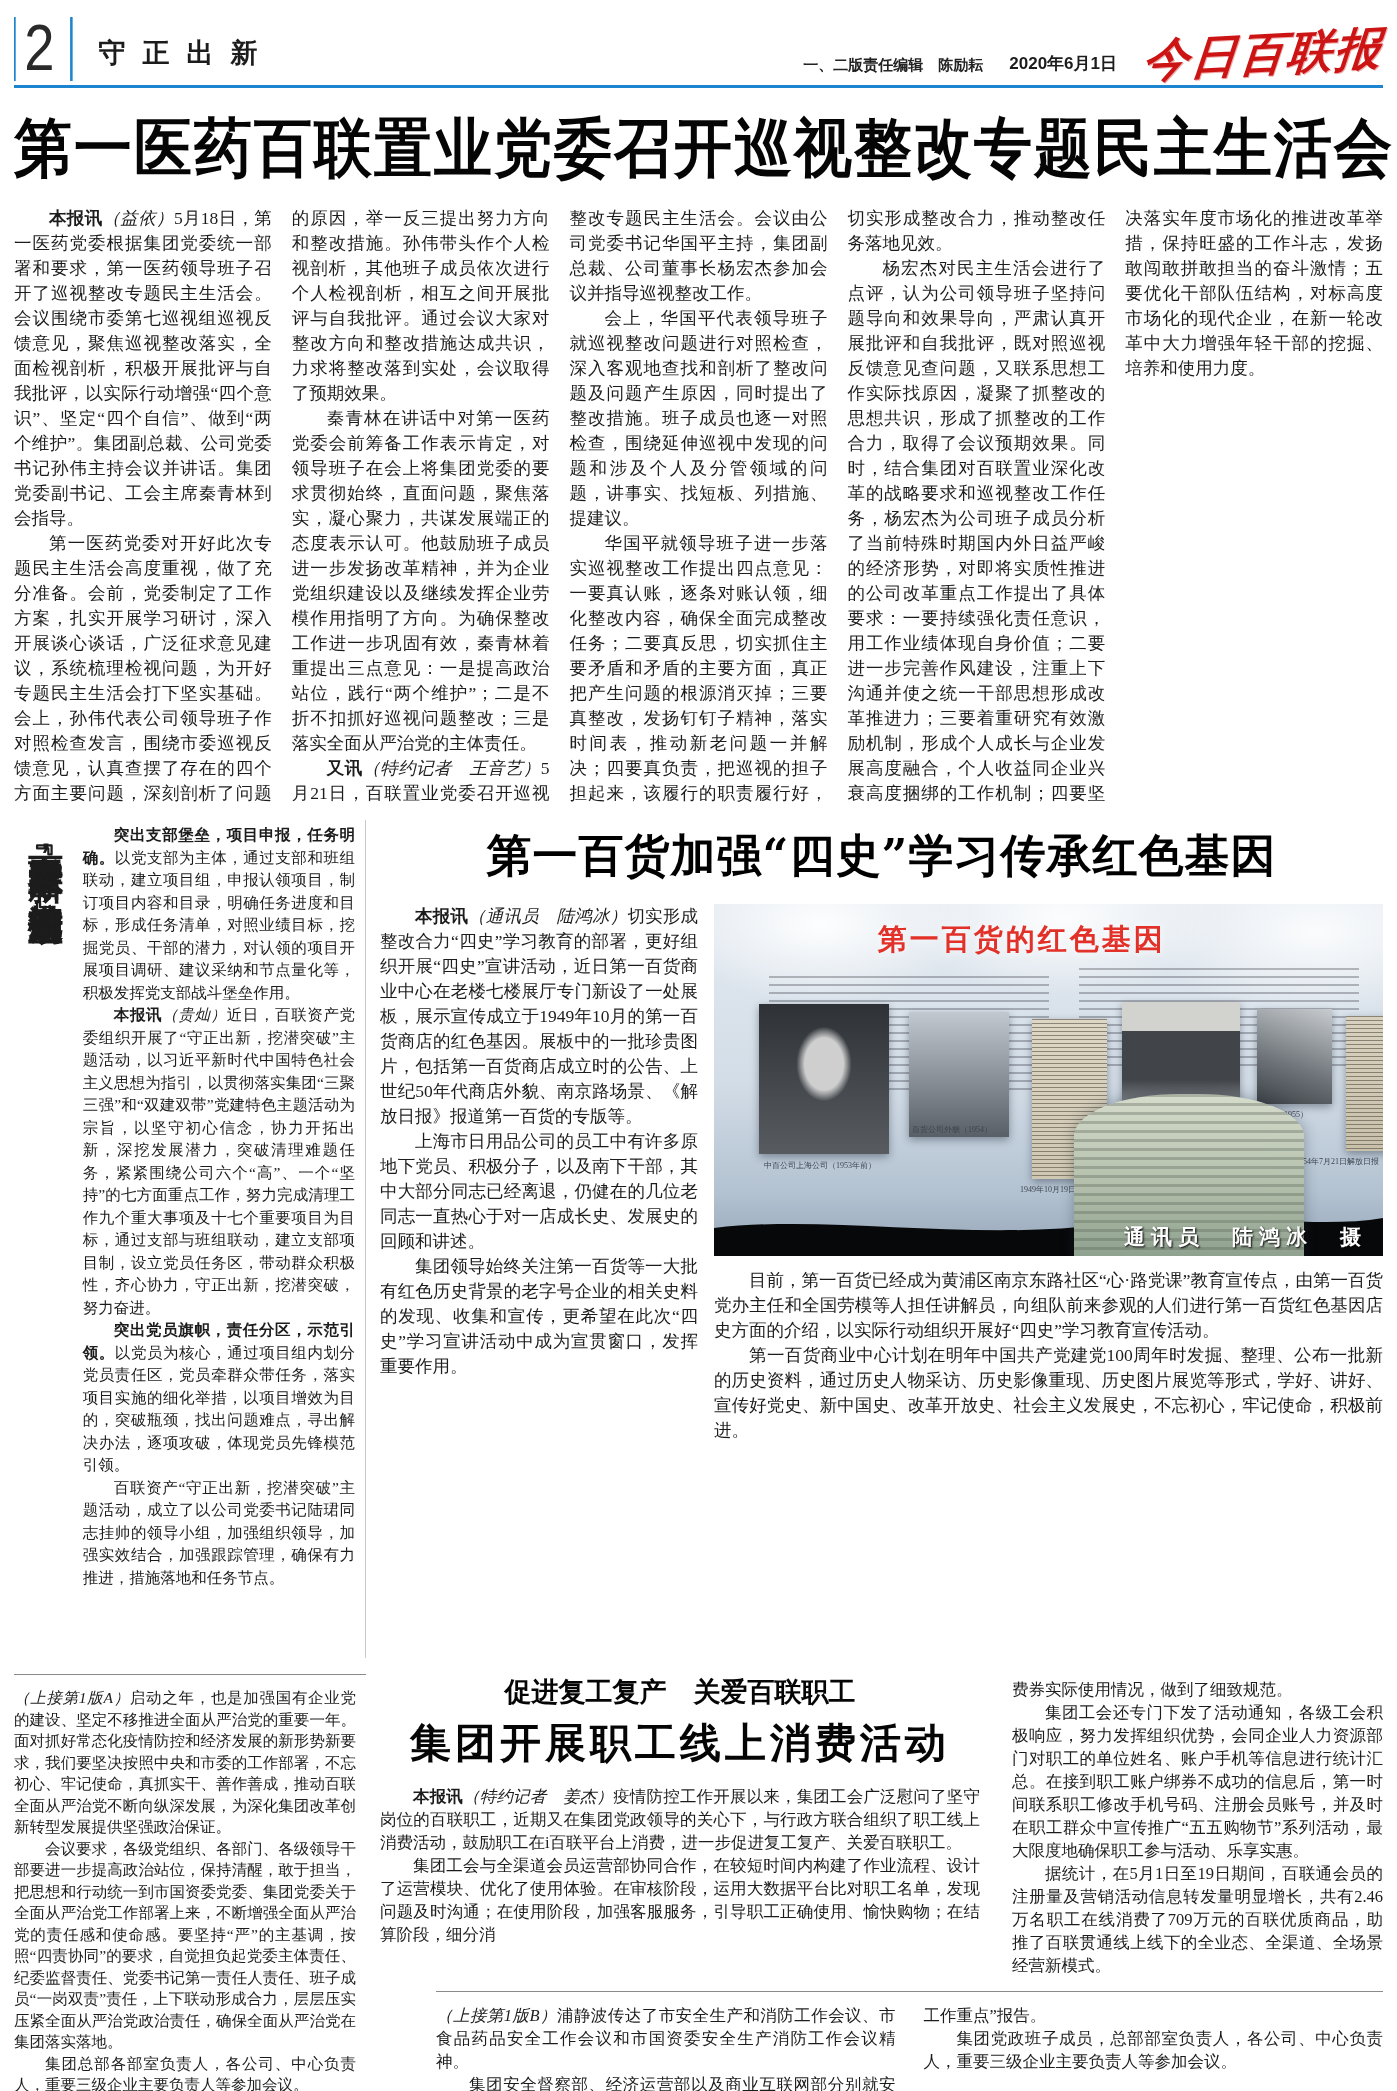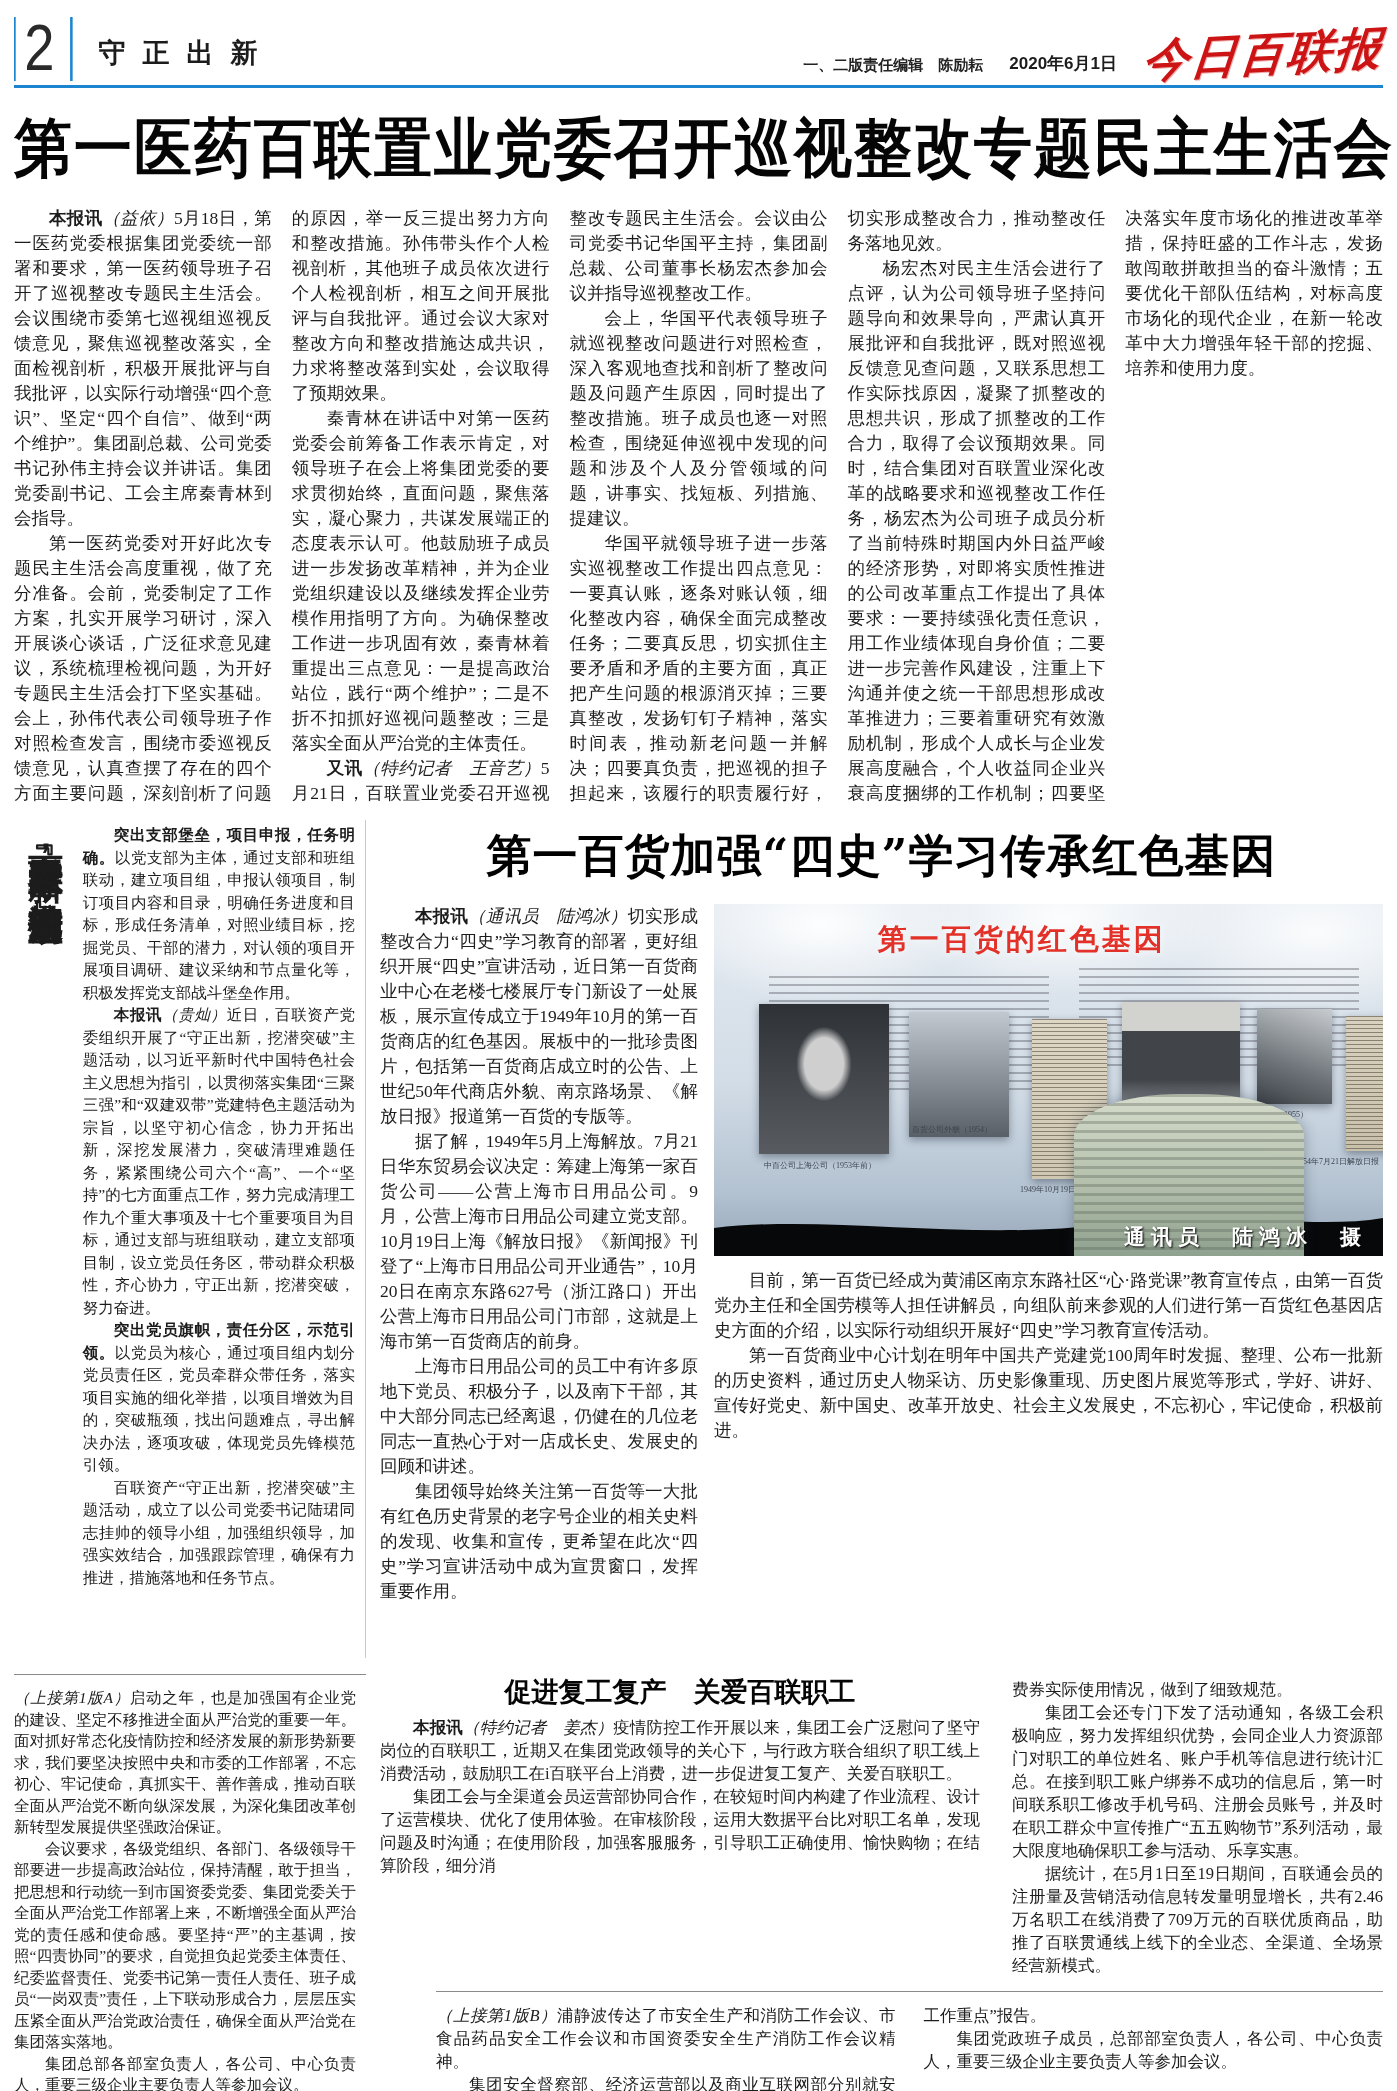--- a/index.html
+++ b/index.html
@@ -162,21 +162,20 @@
         </div>
     </aside>
 
     <section class="sishi">
       <h2 class="sishi-headline">第一百货加强“四史”学习传承红色基因</h2>
       <div class="sishi-cols">
         <div class="sishi-left art">
 
             <p class="para"><b class="lede">本报讯</b><i class="kai">（通讯员　陆鸿冰）</i><span>切实形成整改合力“四史”学习教育的部署，更好组织开展“四史”宣讲活动，近日第一百货商业中心在老楼七楼展厅专门新设了一处展板，展示宣传成立于1949年10月的第一百货商店的红色基因。展板中的一批珍贵图片，包括第一百货商店成立时的公告、上世纪50年代商店外貌、南京路场景、《解放日报》报道第一百货的专版等。</span></p>
 
-            <p class="para"><b class="lede"></b><i class="kai"></i><span>据了解，1949年5月上海解放。7月21日华东贸易会议决定：筹建上海第一家百货公司——公营上海市日用品公司。9月，公营上海市日用品公司建立党支部。10月19日上海《解放日报》《新闻报》刊登了“上海市日用品公司开业通告”，10月20日在南京东路627号（浙江路口）开出公营上海市日用品公司门市部，这就是上海市第一百货商店的前身。</span></p>
 
             <p class="para"><b class="lede"></b><i class="kai"></i><span>上海市日用品公司的员工中有许多原地下党员、积极分子，以及南下干部，其中大部分同志已经离退，仍健在的几位老同志一直热心于对一店成长史、发展史的回顾和讲述。</span></p>
 
             <p class="para"><b class="lede"></b><i class="kai"></i><span>集团领导始终关注第一百货等一大批有红色历史背景的老字号企业的相关史料的发现、收集和宣传，更希望在此次“四史”学习宣讲活动中成为宣贯窗口，发挥重要作用。</span></p>
           </div>
         <div class="sishi-right">
 
           <figure class="photo">
             <div class="board-title">第一百货的红色基因</div>
             <div class="btext bt1"></div>
@@ -219,20 +218,21 @@
 
         <p class="para"><b class="lede"></b><i class="kai"></i><span>会议要求，各级党组织、各部门、各级领导干部要进一步提高政治站位，保持清醒，敢于担当，把思想和行动统一到市国资委党委、集团党委关于全面从严治党工作部署上来，不断增强全面从严治党的责任感和使命感。要坚持“严”的主基调，按照“四责协同”的要求，自觉担负起党委主体责任、纪委监督责任、党委书记第一责任人责任、班子成员“一岗双责”责任，上下联动形成合力，层层压实压紧全面从严治党政治责任，确保全面从严治党在集团落实落地。</span></p>
 
         <p class="para"><b class="lede"></b><i class="kai"></i><span>集团总部各部室负责人，各公司、中心负责人，重要三级企业主要负责人等参加会议。</span></p>
       </aside>
 
     <div class="bottom-right">
       <div class="consume-row">
         <section class="consume-main">
           <div class="kicker">促进复工复产　关爱百联职工</div>
+          <h2 class="consume-headline">集团开展职工线上消费活动</h2>
           <div class="consume-col art">
 
               <p class="para"><b class="lede">本报讯</b><i class="kai">（特约记者　姜杰）</i><span>疫情防控工作开展以来，集团工会广泛慰问了坚守岗位的百联职工，近期又在集团党政领导的关心下，与行政方联合组织了职工线上消费活动，鼓励职工在i百联平台上消费，进一步促进复工复产、关爱百联职工。</span></p>
 
               <p class="para"><b class="lede"></b><i class="kai"></i><span>集团工会与全渠道会员运营部协同合作，在较短时间内构建了作业流程、设计了运营模块、优化了使用体验。在审核阶段，运用大数据平台比对职工名单，发现问题及时沟通；在使用阶段，加强客服服务，引导职工正确使用、愉快购物；在结算阶段，细分消</span></p>
             </div>
         </section>
         <div class="consume-col2 art">
 
             <p class="para cont"><b class="lede"></b><i class="kai"></i><span>费券实际使用情况，做到了细致规范。</span></p>

